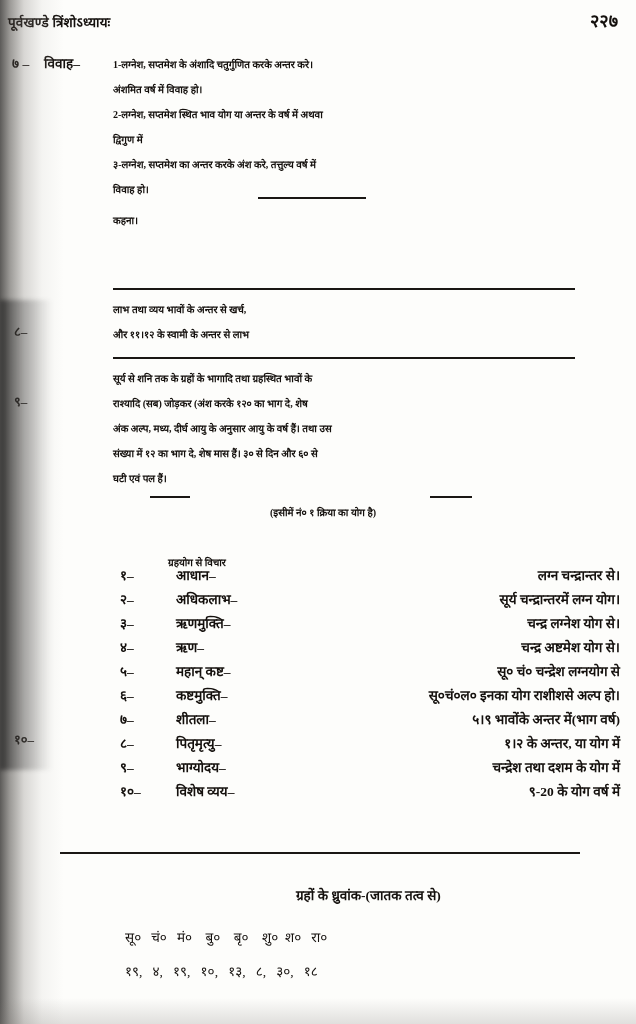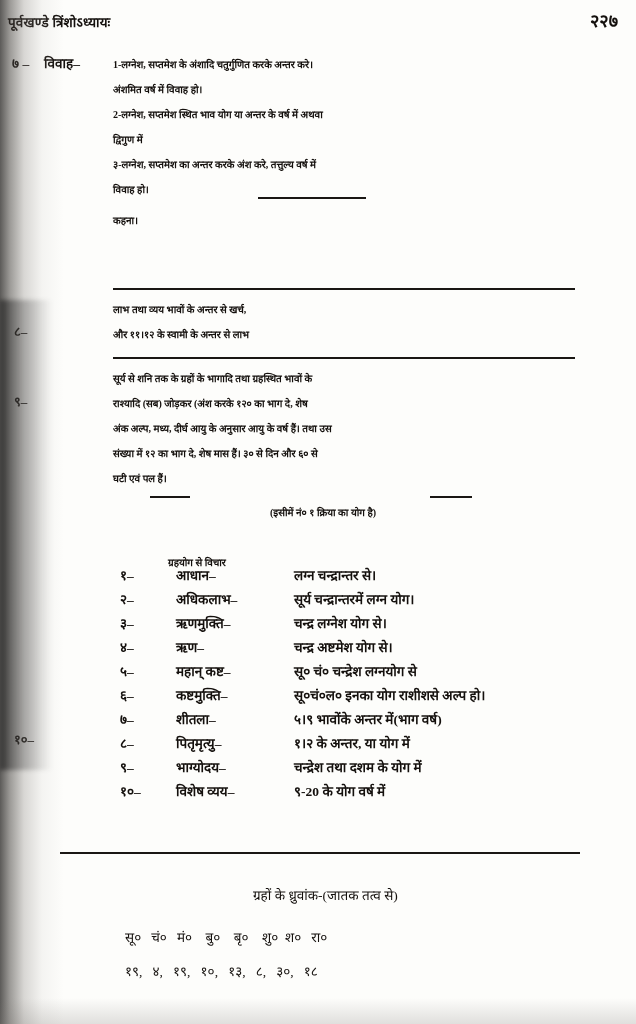--- a/index.html
+++ b/index.html
@@ -105,34 +105,35 @@
   }
   .list-table td {
     font-size: 13.5px;
     padding: 0;
     height: 24px;
     vertical-align: baseline;
     white-space: pre;
   }
   .col-num { width: 56px; font-weight: bold; }
   .col-term { width: 118px; font-weight: bold; }
-  .col-desc { font-weight: bold; }
+  .col-desc { font-weight: bold; text-align: right; }
 
   .side-num {
     position: absolute;
     left: 14px;
     font-size: 13px;
     font-weight: bold;
     color: #1b1713;
   }
 
   .dhruv-title {
     position: absolute;
     font-size: 13.5px;
-    font-weight: normal;
+    font-weight: bold;
+    margin-left: 43px;
   }
   .dhruv-row {
     position: absolute;
     font-size: 13.5px;
     font-weight: normal;
     white-space: pre;
   }
   .center { text-align: center; }
 </style>
 </head>

